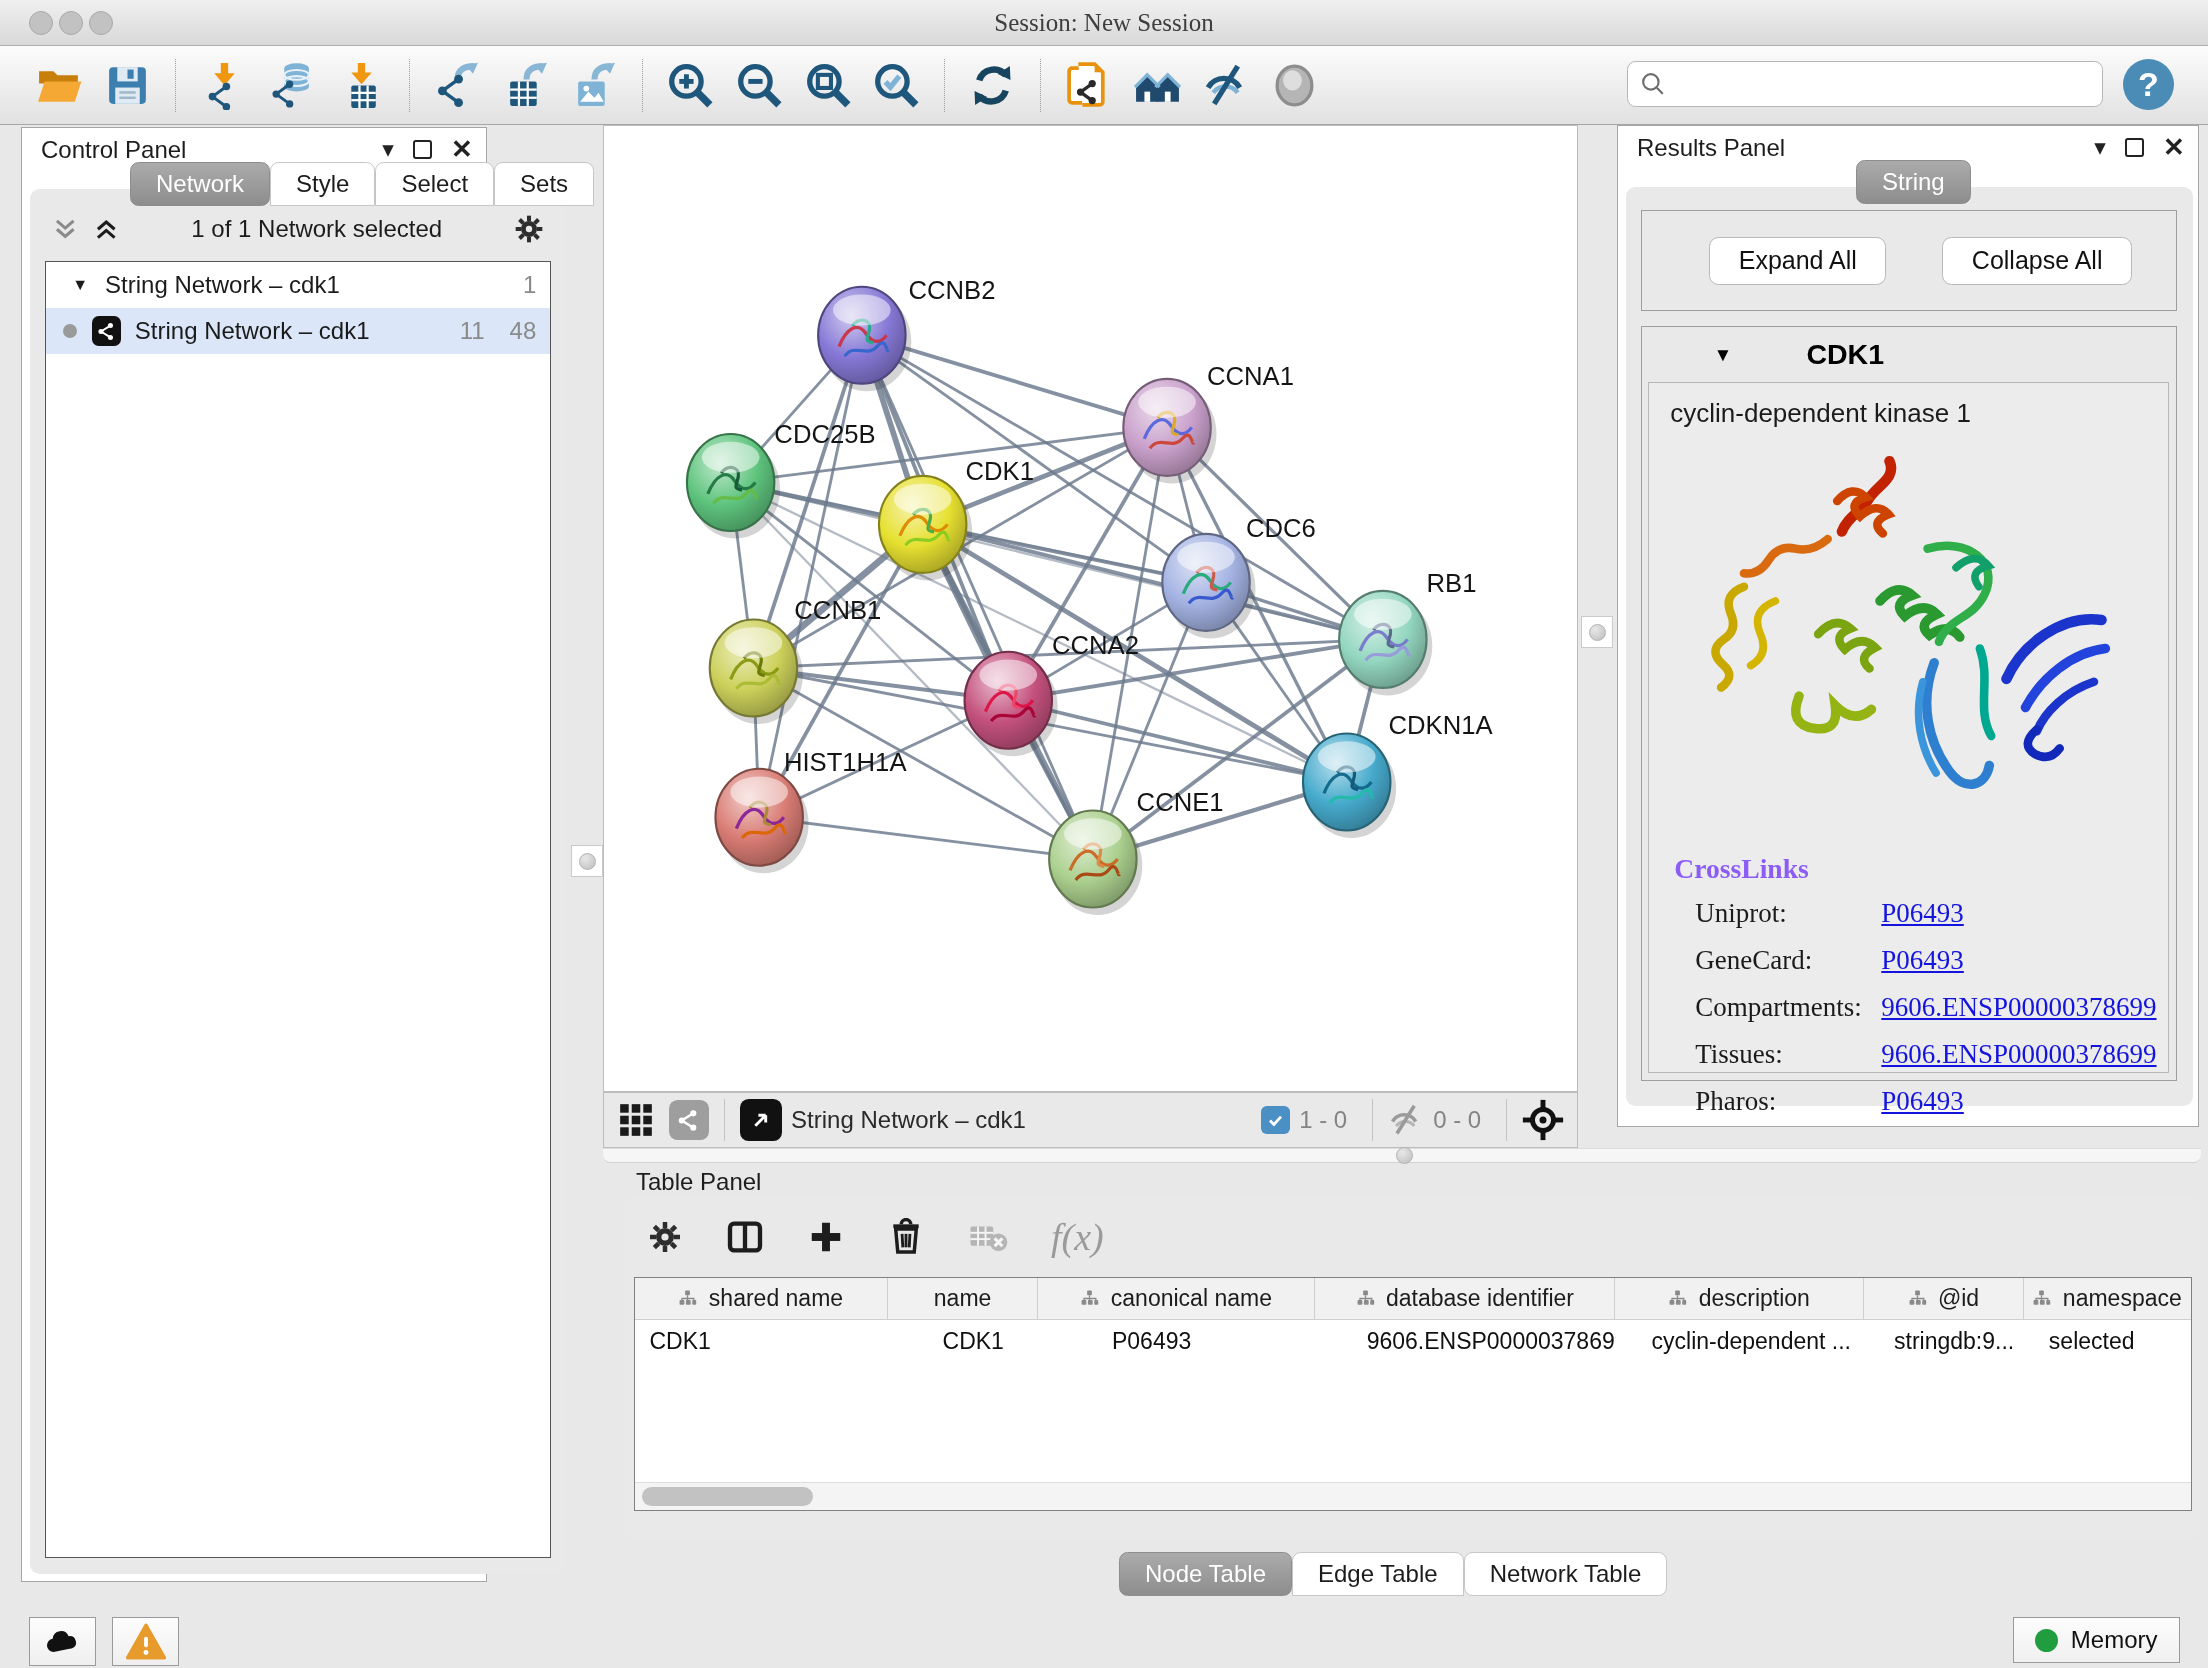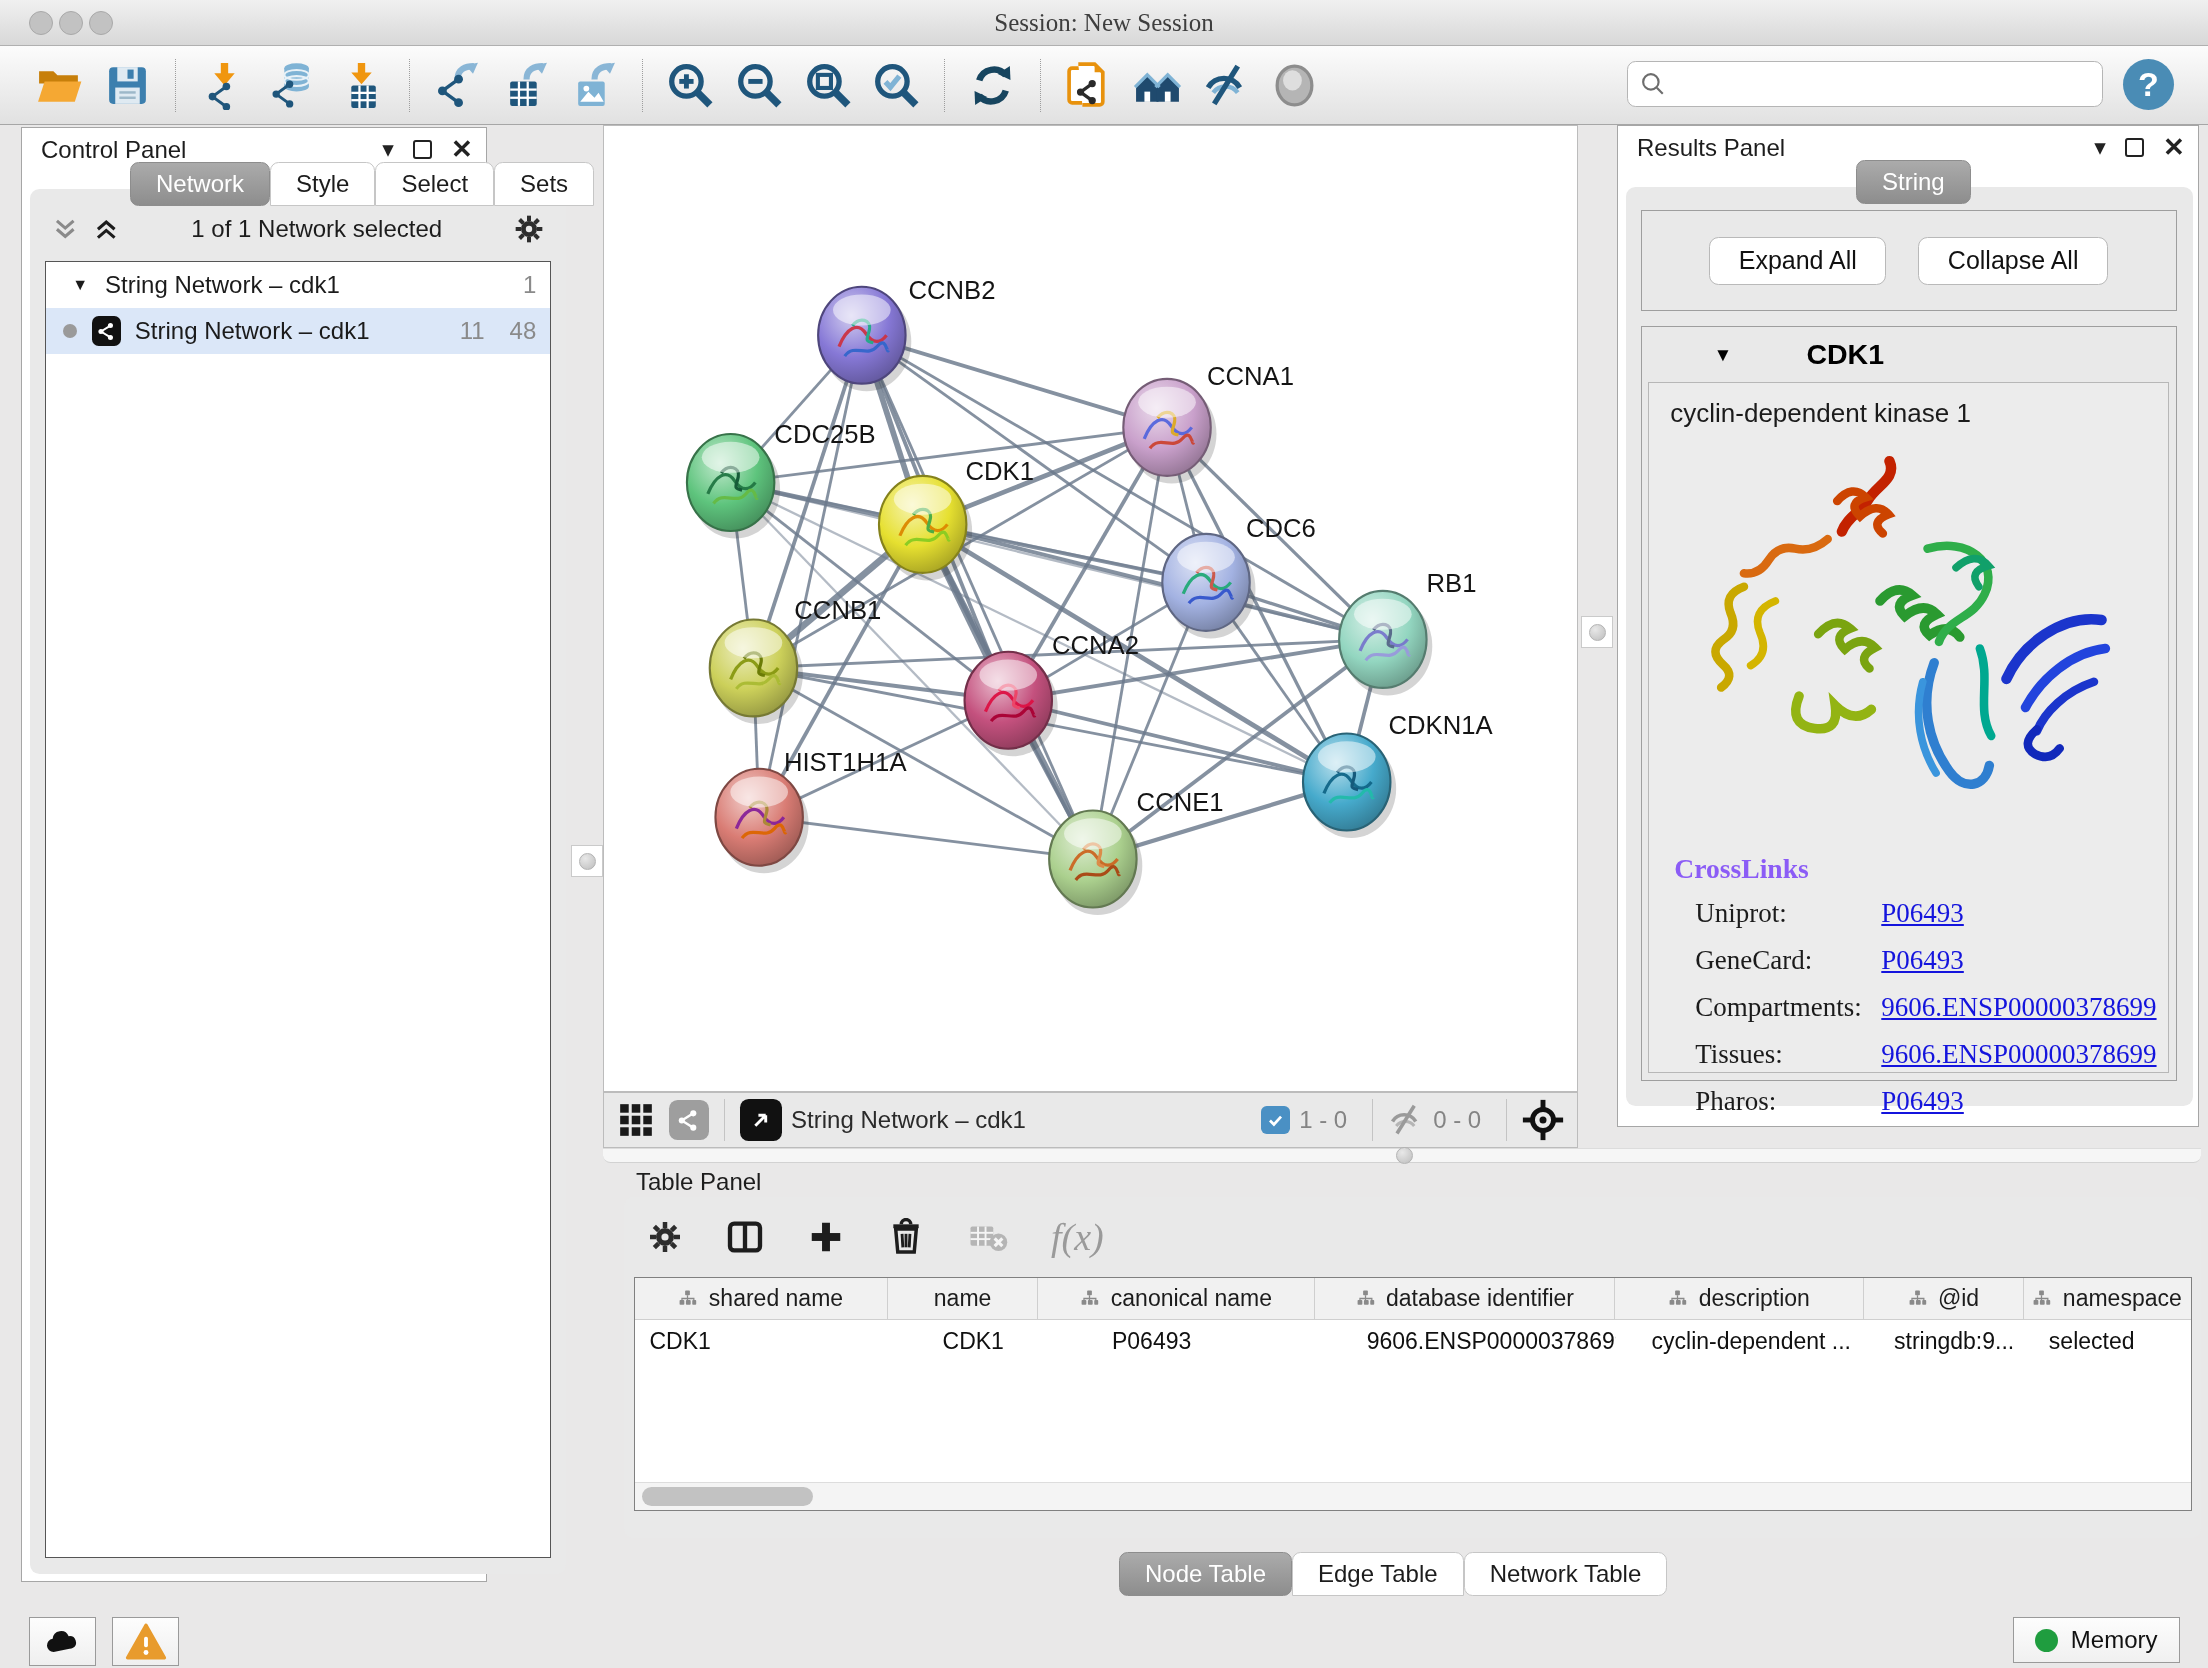--- a/index.html
+++ b/index.html
@@ -69,21 +69,21 @@
     border-top:1px solid #dcdcdc; border-bottom:1px solid #d2d2d2; border-radius:0 0 7.6px 7.6px; }
   .grip-dot { width:17px; height:17px; border-radius:50%; background:radial-gradient(circle at 35% 30%,#e8e8e8,#bdbdbd); border:1px solid #b3b3b3; }
   .grip-sq { width:32px; height:32px; background:#fff; border:1px solid #cacaca; display:flex; align-items:center; justify-content:center; }
 
   
   #results-panel { left:1617px; top:125px; width:582px; height:1002px; }
   #rp-tab { position:absolute; left:238px; top:34px; }
   #rp-container { left:7.6px; top:61px; width:567px; height:919px; }
   .rp-box { position:absolute; border:1px solid #9e9e9e; background:#e9e9e9; }
   #rp-buttons { left:15px; top:23px; width:536px; height:101px; display:flex; align-items:center; justify-content:center; gap:32px; }
-  .rp-btn { height:48px; background:#fff; border:1px solid #b9b9b9; border-radius:9.5px; font-size:25px; color:#111; padding:0 28.5px; }
+  .rp-btn { height:48px; background:#fff; border:1px solid #b9b9b9; border-radius:9.5px; font-size:25px; color:#111; padding:0 28.5px;margin-left:24px; }
   #gene-box { left:15px; top:139px; width:536px; height:755px; }
   .gene-head { height:55px; display:flex; align-items:center; }
   .gene-head .caret { font-size:19px; margin-left:72px; }
   .gene-head .sym { font-size:28.5px; font-weight:bold; margin-left:74px; }
   .gene-inner { position:absolute; left:6.7px; top:55px; right:6.7px; bottom:6.7px; background:#ececec; border:1px solid #b7b7b7; }
   .gene-desc { font-size:26px; color:#1b1b1b; padding:15px 0 0 21px; }
   .crosslinks { font-family:"Liberation Serif", serif; padding-left:25px; }
   .cl-head { font-size:27.6px; font-weight:bold; color:#8b5cf6; margin-bottom:13.3px; }
   .cl-row { display:flex; font-size:27px; margin-bottom:16px; }
   .cl-label { width:207px; color:#1b1b1b; padding-left:21px; }

